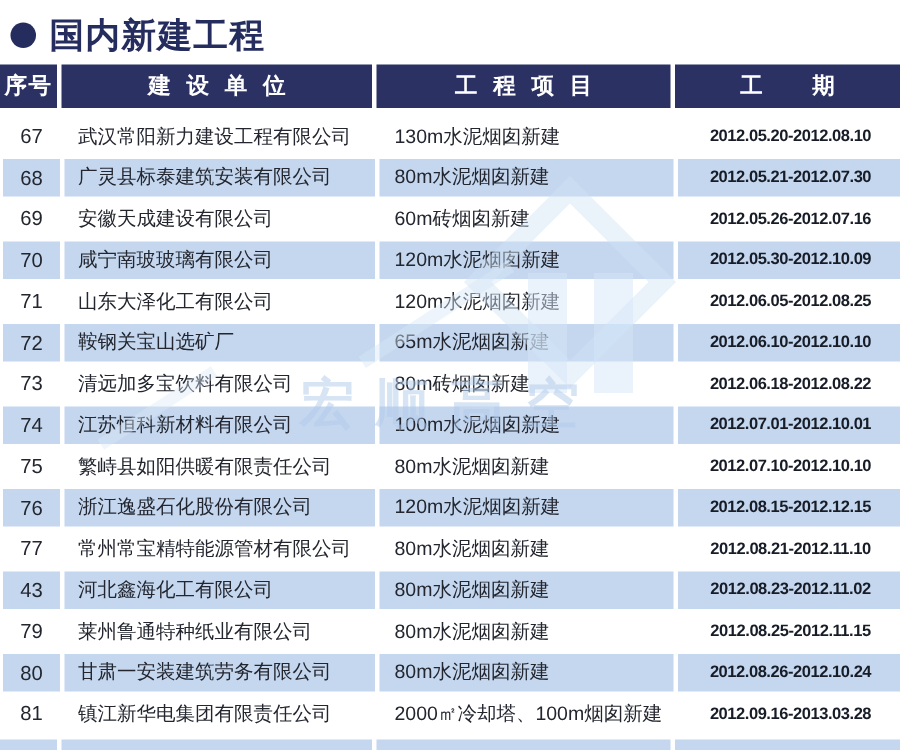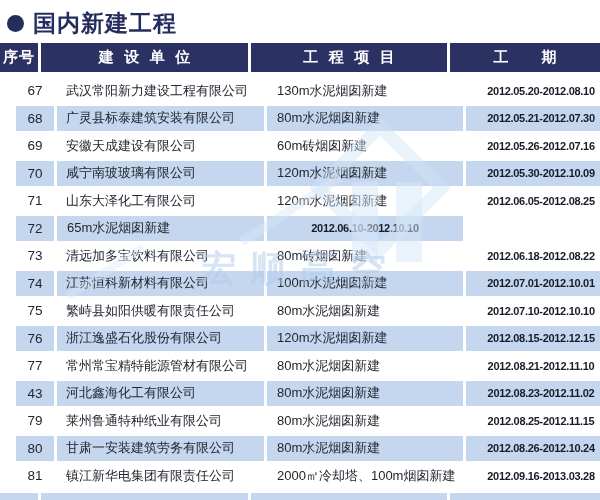--- a/index.html
+++ b/index.html
@@ -15,21 +15,21 @@
   .grid-row{display:grid;grid-template-columns:38px 207px 196px 150px;column-gap:3px;}
 
   .thead{position:absolute;top:43px;left:0;width:600px;height:29px;z-index:2;}
   .th{background:var(--header-bg,#2B3163);color:#fff;font-size:15px;font-weight:bold;
       display:flex;align-items:center;justify-content:center;height:29px;}
   .th.sp-wide{letter-spacing:0.7em;text-indent:0.7em;text-align:right;}
   .th.sp-xwide{letter-spacing:2.2em;text-indent:2.2em;}
   .th.sp-none{letter-spacing:1px;}
 
   .tbody{position:absolute;top:77px;left:0;width:600px;z-index:1;}
-  .tr{height:27.5px;padding:1px 16px;box-sizing:border-box;}
+  .tr{height:27.5px;padding:1px 2px;box-sizing:border-box;}
   .td{height:100%;display:flex;align-items:center;font-size:13px;color:var(--body-text,#23262F);background:transparent;box-sizing:border-box;}
   .tr.stripe .td{background:var(--stripe-blue,#C4D7EF);}
   .td.no{justify-content:center;font-size:13.5px;}
   .td.company{padding-left:9px;}
   .td.project{padding-left:10px;}
   .td.period{justify-content:center;font-weight:600;font-size:11px;letter-spacing:-0.3px;color:var(--date-text,#171C27);}
 
   
   .partial{position:absolute;left:0;top:491px;width:600px;height:12px;z-index:1;}
   .partial .pd{background:var(--stripe-blue,#C4D7EF);height:10px;margin-top:2px;}
@@ -88,20 +88,21 @@
       <div class="td period">2012.05.30-2012.10.09</div>
     </div>
       <div class="tr grid-row">
       <div class="td no">71</div>
       <div class="td company">山东大泽化工有限公司</div>
       <div class="td project">120m水泥烟囱新建</div>
       <div class="td period">2012.06.05-2012.08.25</div>
     </div>
       <div class="tr grid-row stripe">
       <div class="td no">72</div>
+      <div class="td company">鞍钢关宝山选矿厂</div>
       <div class="td project">65m水泥烟囱新建</div>
       <div class="td period">2012.06.10-2012.10.10</div>
     </div>
       <div class="tr grid-row">
       <div class="td no">73</div>
       <div class="td company">清远加多宝饮料有限公司</div>
       <div class="td project">80m砖烟囱新建</div>
       <div class="td period">2012.06.18-2012.08.22</div>
     </div>
       <div class="tr grid-row stripe">

